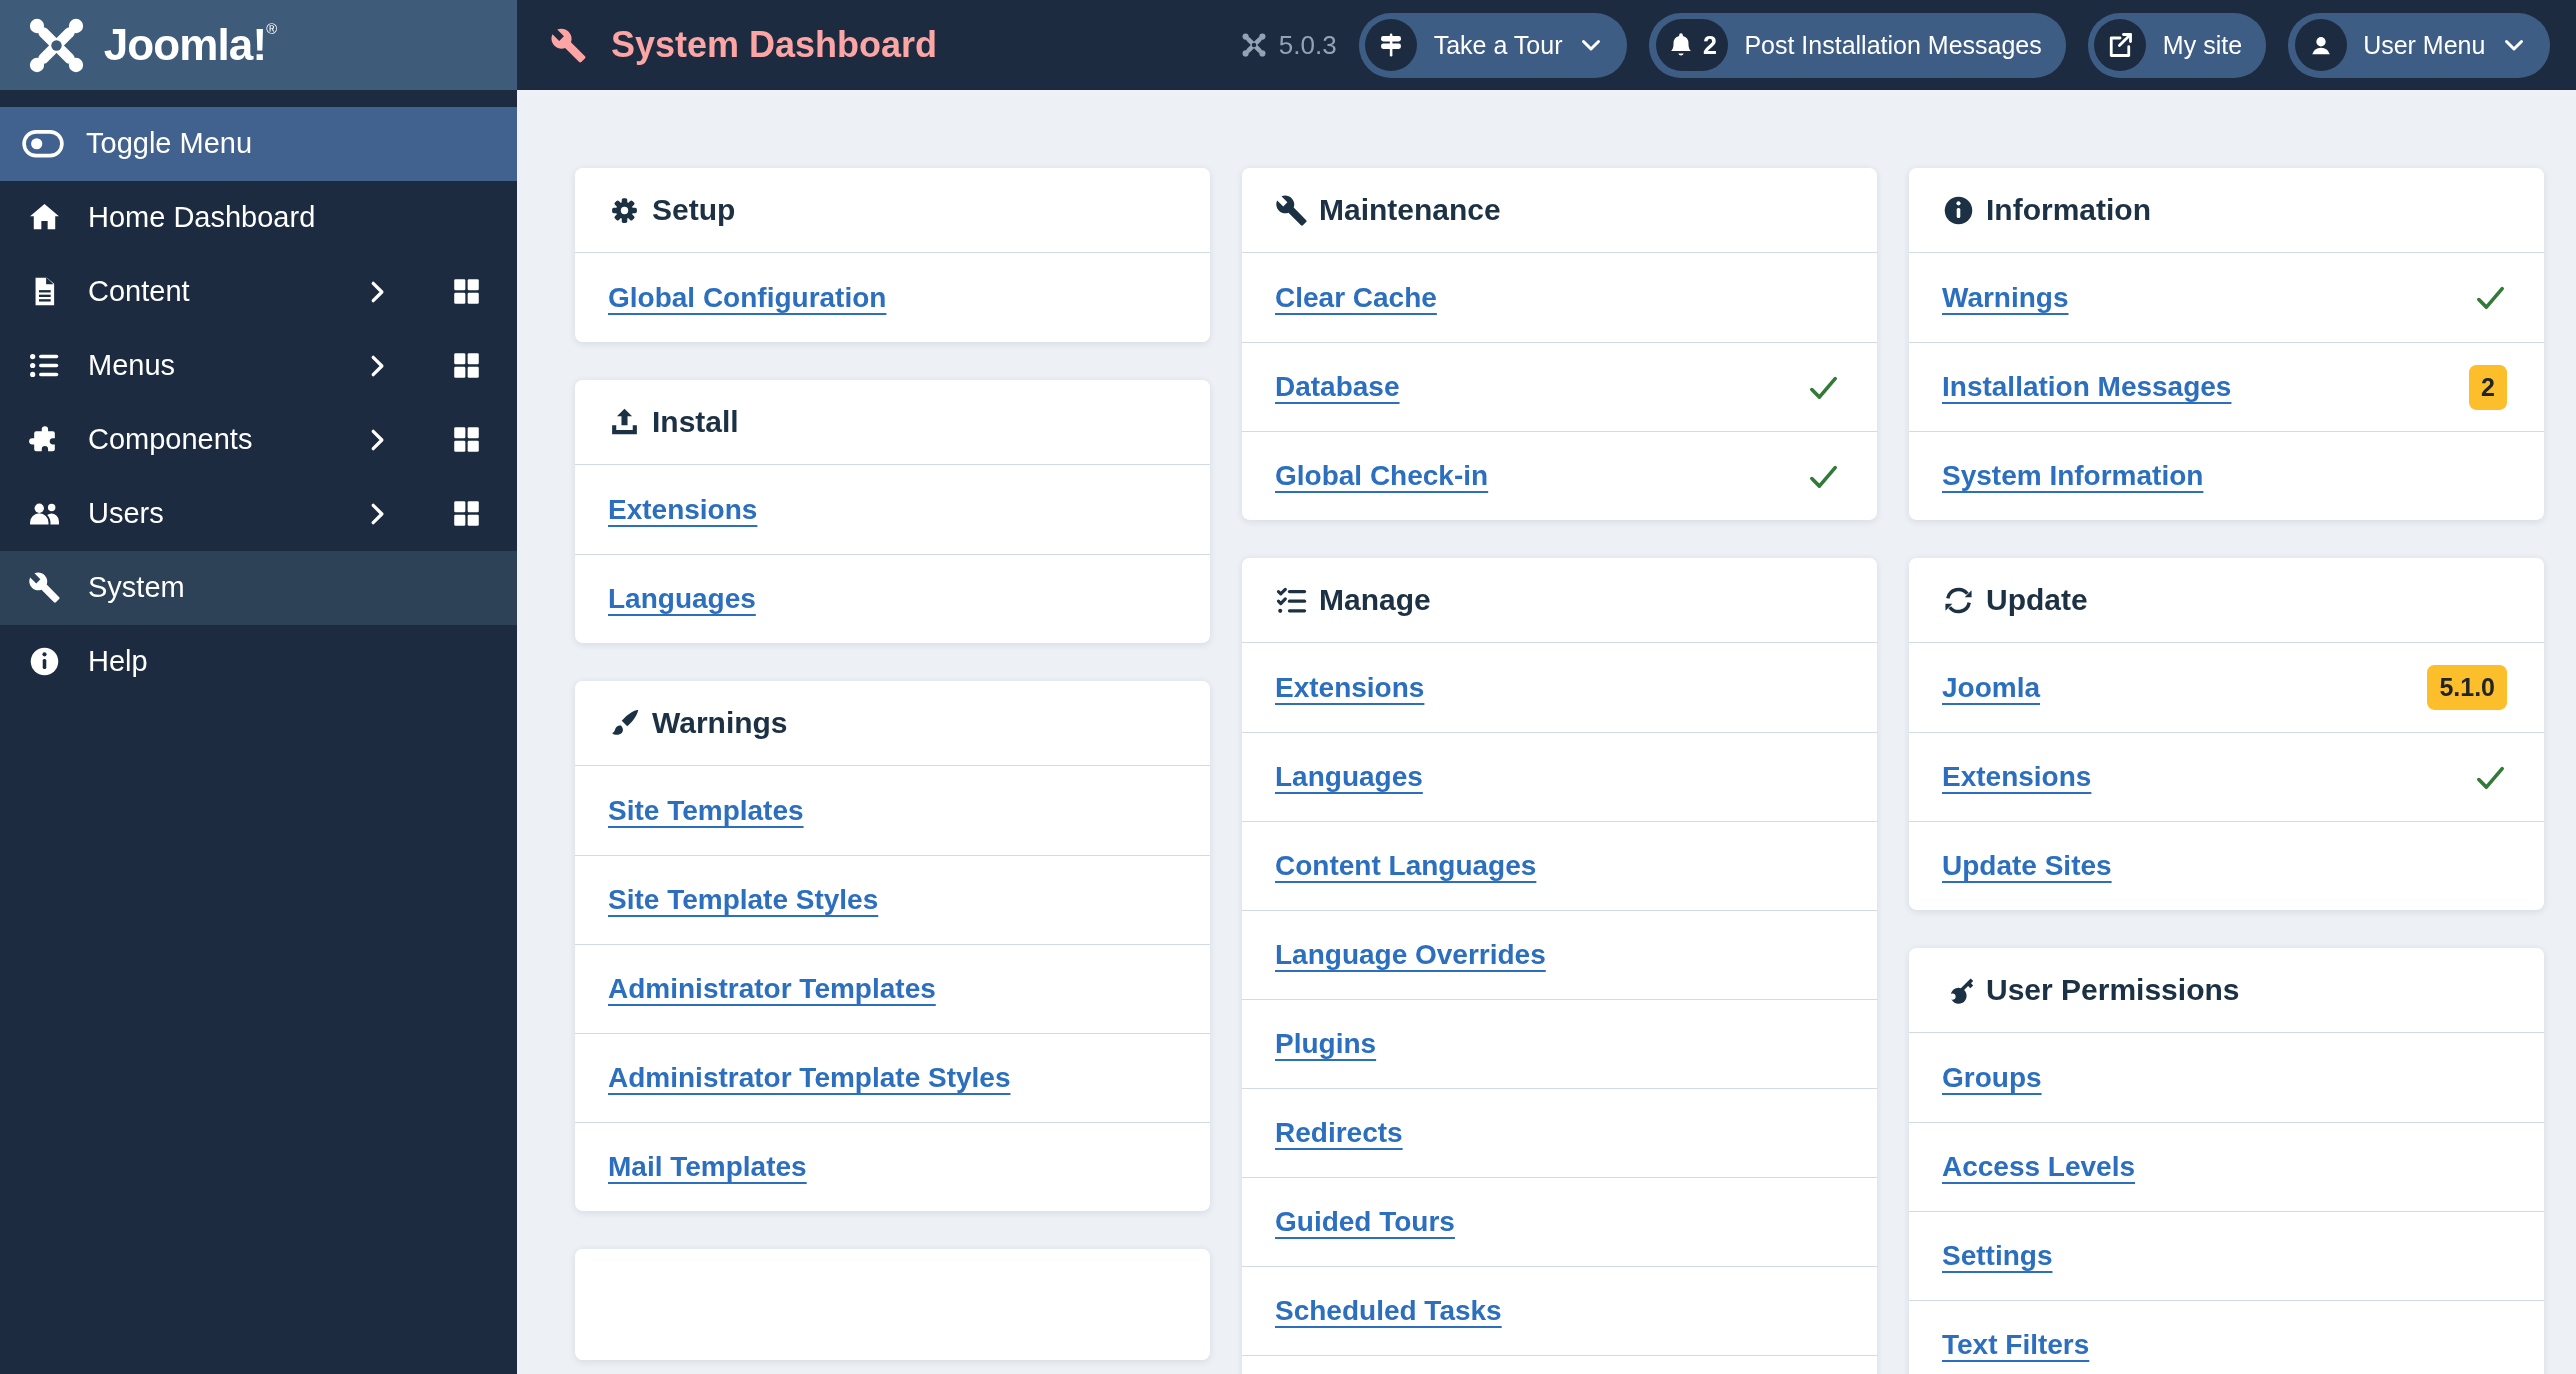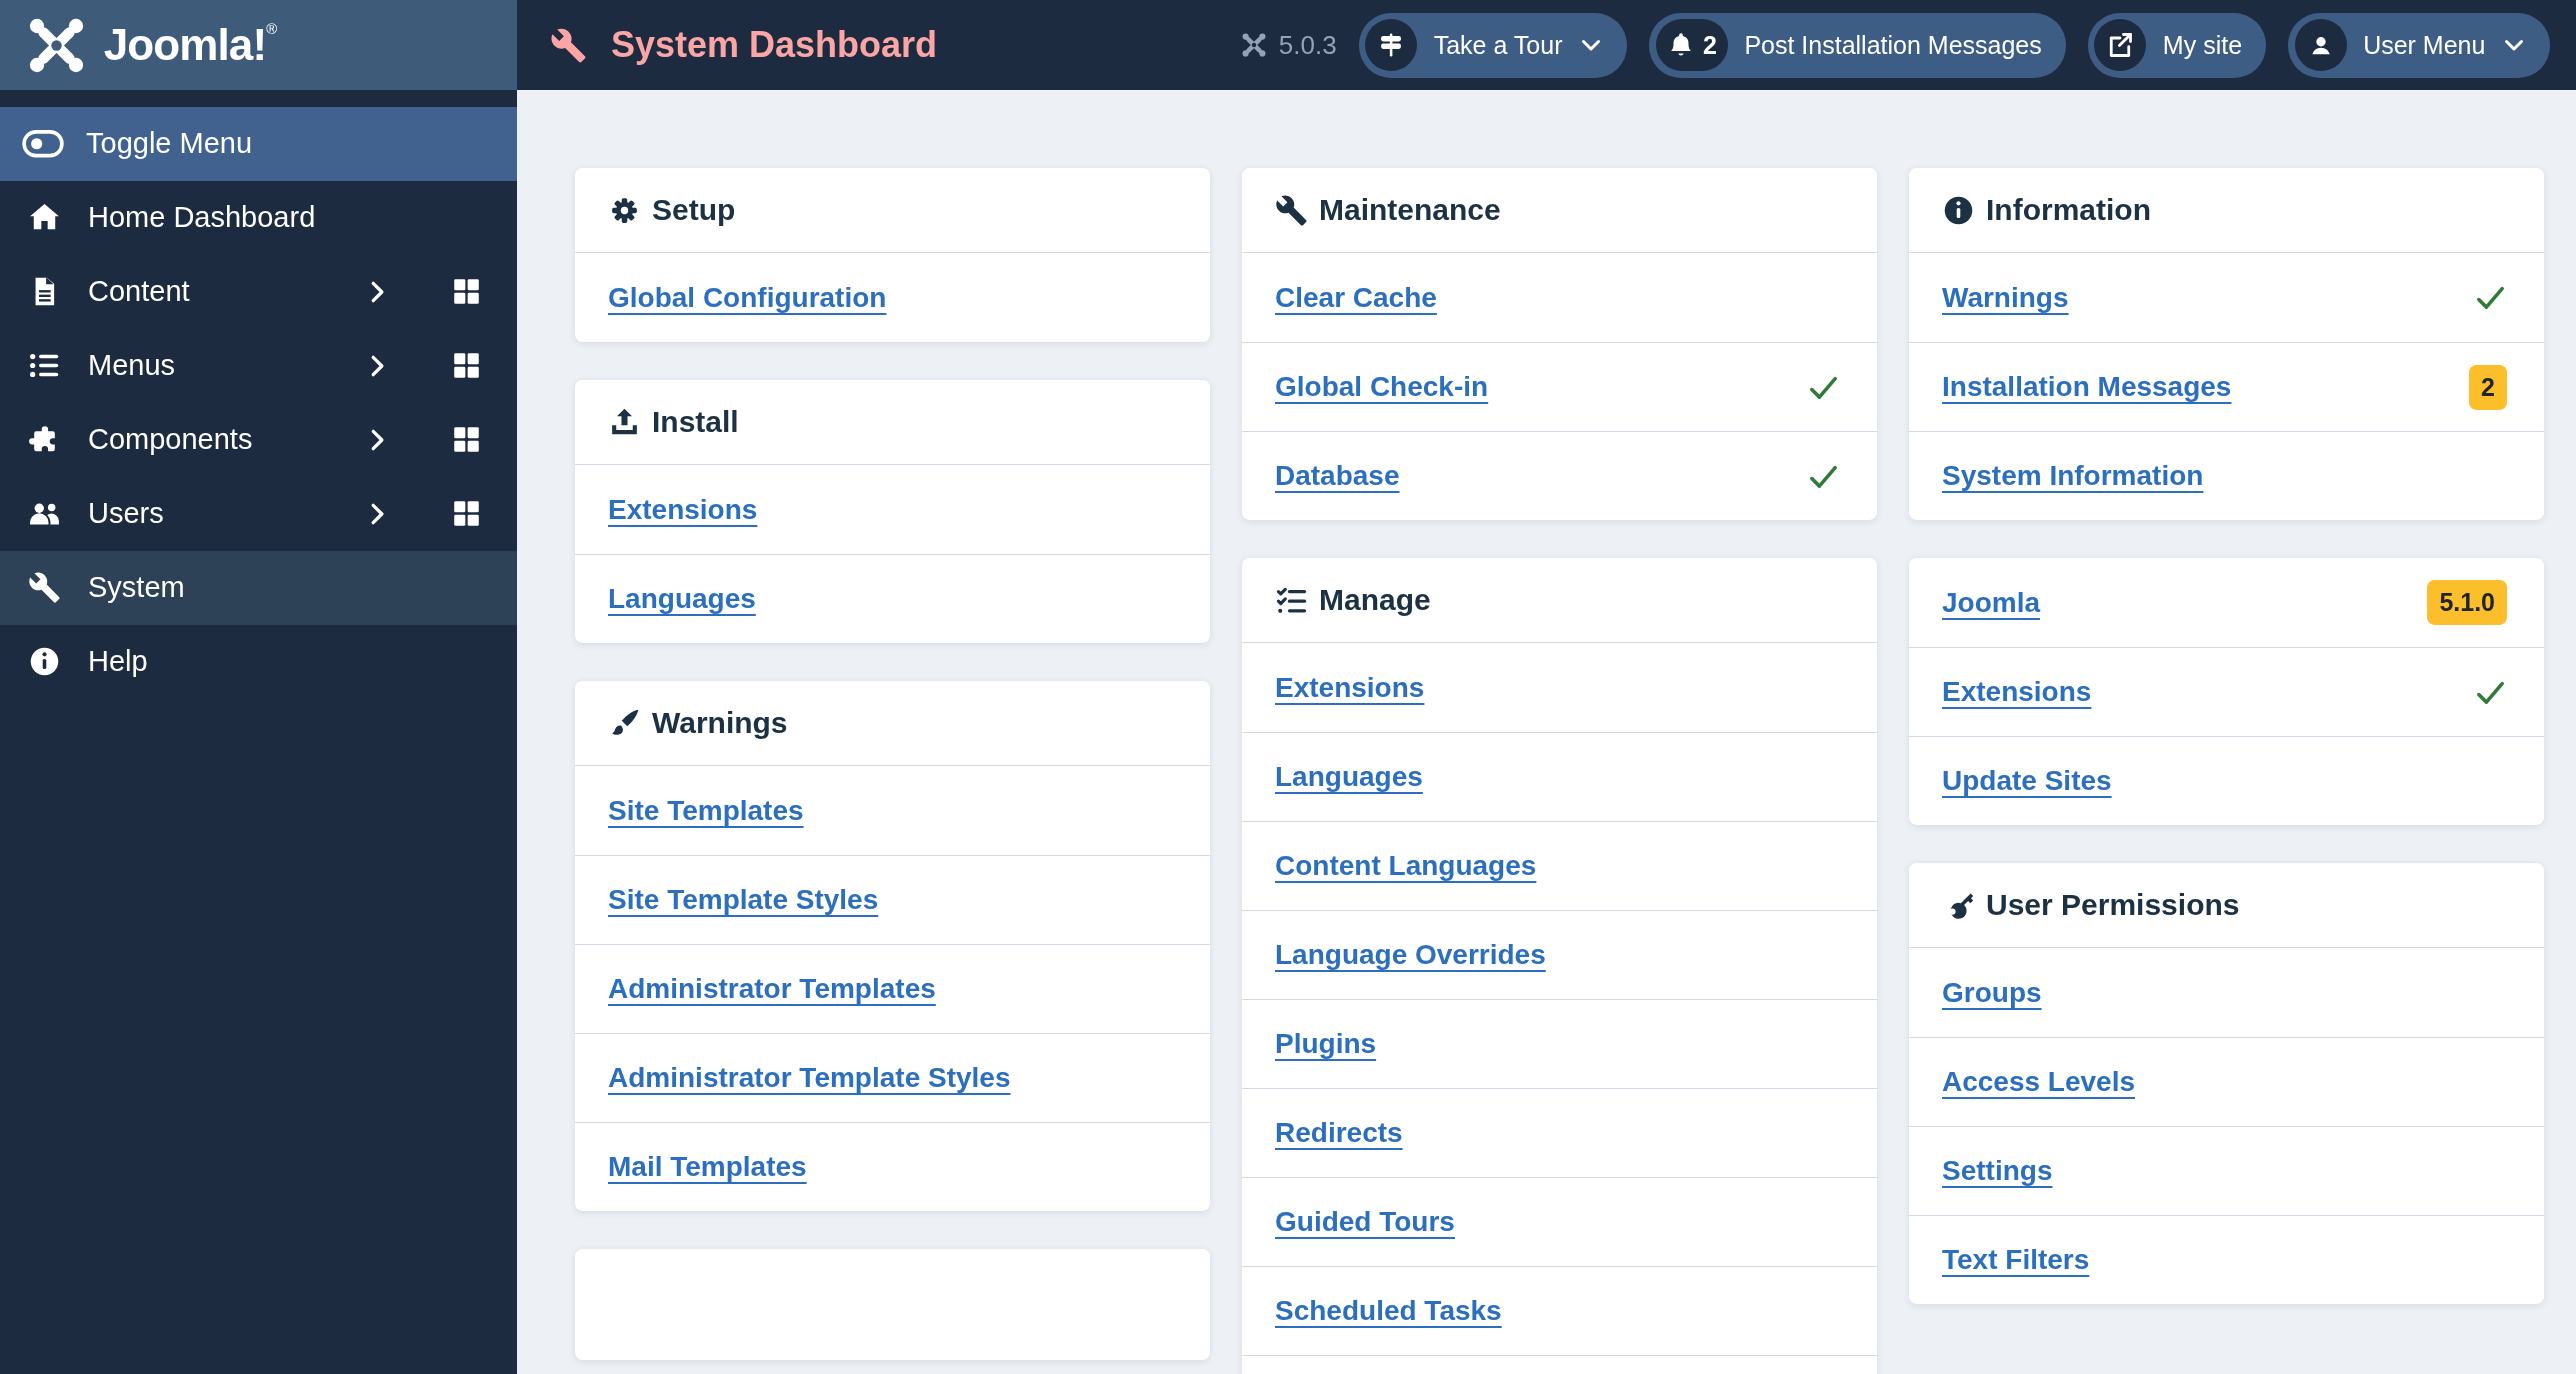--- a/index.html
+++ b/index.html
@@ -401,29 +401,29 @@
             <svg viewBox="0 0 24 24" fill="currentColor">
               <path d="M22.7 19l-9.1-9.1c.9-2.3.4-5-1.5-6.9-2-2-5-2.4-7.4-1.3L9 6 6 9 1.6 4.7C.4 7.1.9 10.1 2.9 12.1c1.9 1.9 4.6 2.4 6.9 1.5l9.1 9.1c.4.4 1 .4 1.4 0l2.3-2.3c.5-.4.5-1.1.1-1.4z"></path>
             </svg>
           </span>
           <span>Maintenance</span>
         </div>
         <div class="row">
           <a href="#" class="row-link">Clear Cache</a>
         </div>
         <div class="row">
-          <a href="#" class="row-link">Global Check-in</a>
+          <a href="#" class="row-link">Database</a>
           <span class="icon row-status">
             <svg viewBox="0 0 24 24" fill="none" stroke="#337a38" stroke-width="2.6" stroke-linecap="round" stroke-linejoin="round">
               <path d="M3.5 13.5 9 19 20.5 5.5"></path>
             </svg>
           </span>
         </div>
         <div class="row">
-          <a href="#" class="row-link">Database</a>
+          <a href="#" class="row-link">Global Check-in</a>
           <span class="icon row-status">
             <svg viewBox="0 0 24 24" fill="none" stroke="#337a38" stroke-width="2.6" stroke-linecap="round" stroke-linejoin="round">
               <path d="M3.5 13.5 9 19 20.5 5.5"></path>
             </svg>
           </span>
         </div>
       </div>
       <div class="card">
         <div class="card-header">
           <span class="icon">
@@ -489,20 +489,33 @@
         </div>
         <div class="row">
           <a href="#" class="row-link">Installation Messages</a>
           <span class="badge">2</span>
         </div>
         <div class="row">
           <a href="#" class="row-link">System Information</a>
         </div>
       </div>
       <div class="card">
+        <div class="card-header">
+          <span class="icon">
+            <svg viewBox="0 0 24 24">
+              <g fill="none" stroke="currentColor" stroke-width="2.5">
+                <path d="M19.8 13.5A8 8 0 0 1 5.6 16.9"></path>
+                <path d="M4.2 10.5A8 8 0 0 1 18.4 7.1"></path>
+              </g>
+              <path d="M21.5 4.6v5h-5Z" fill="currentColor"></path>
+              <path d="M2.5 19.4v-5h5Z" fill="currentColor"></path>
+            </svg>
+          </span>
+          <span>Update</span>
+        </div>
         <div class="row">
           <a href="#" class="row-link">Joomla</a>
           <span class="badge">5.1.0</span>
         </div>
         <div class="row">
           <a href="#" class="row-link">Extensions</a>
           <span class="icon row-status">
             <svg viewBox="0 0 24 24" fill="none" stroke="#337a38" stroke-width="2.6" stroke-linecap="round" stroke-linejoin="round">
               <path d="M3.5 13.5 9 19 20.5 5.5"></path>
             </svg>

